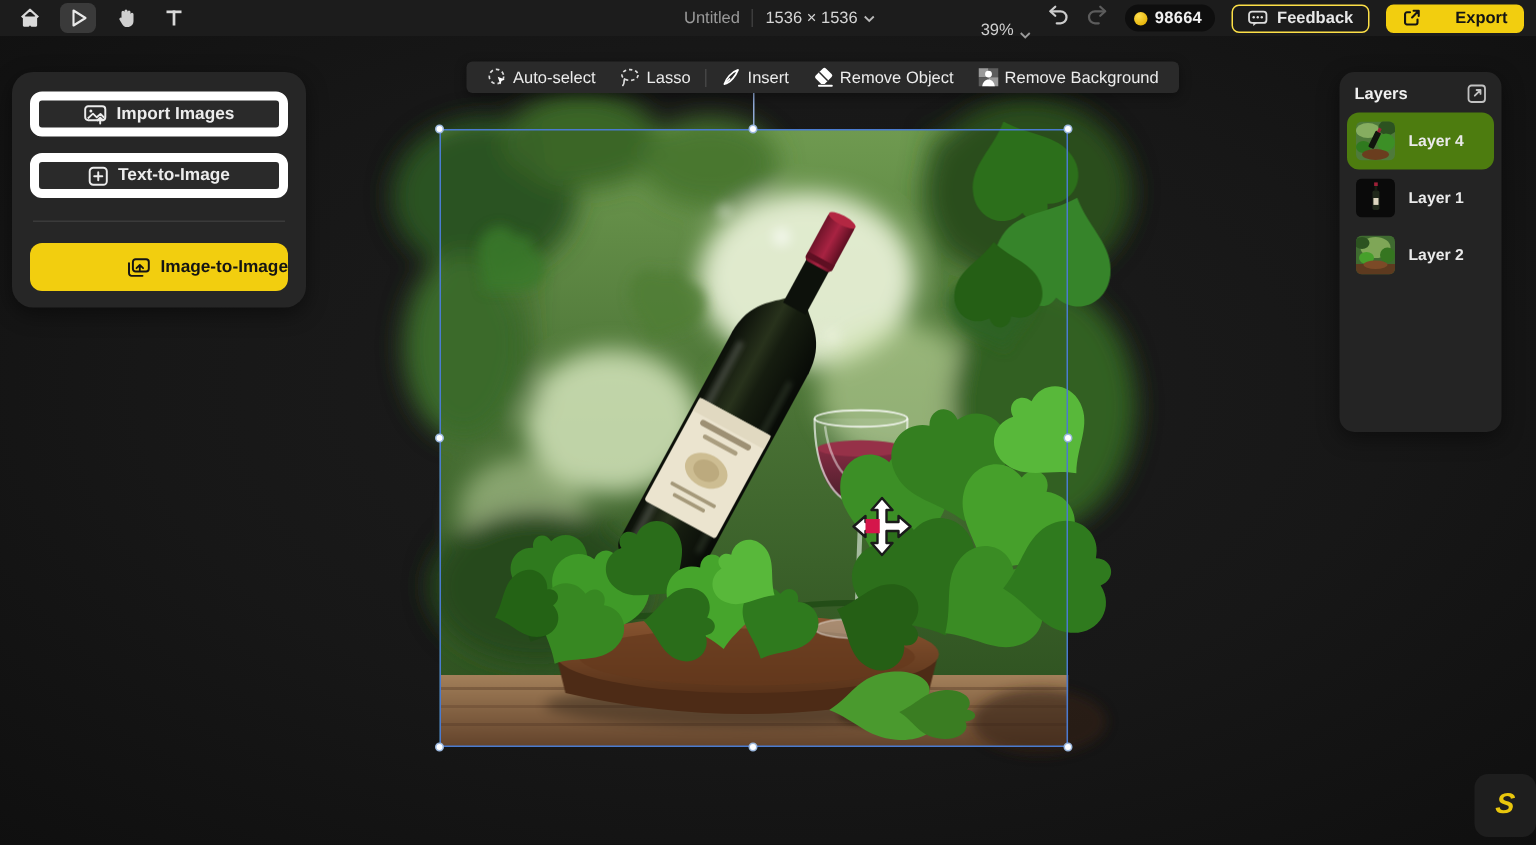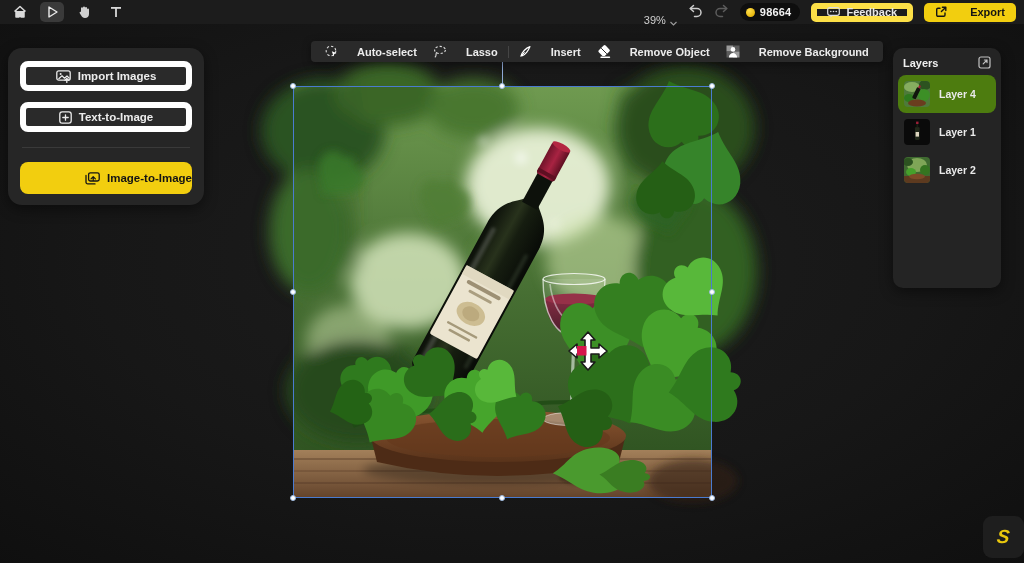--- a/index.html
+++ b/index.html
@@ -15,38 +15,38 @@
   .tool-btn.active { background:#3a3a3a; }
   .tb-center { position:absolute; left:456px; top:0; height:24px; display:flex; align-items:center; gap:8px; }
   .doc-name { color:#9a9a9a; font-size:11px; }
   .tb-divider { width:1px; height:12px; background:#3c3c3c; }
   .doc-size { color:#d5d5d5; font-size:11px; display:flex; align-items:center; gap:4px; }
   .tb-right { position:absolute; right:8px; top:0; height:24px; display:flex; align-items:center; gap:11px; }
   .zoom-ctl { color:#cfcfcf; font-size:11px; display:flex; align-items:flex-end; gap:4px; cursor:pointer;margin-top:16px; }
   .credits-pill { display:flex; align-items:center; gap:5px; background:#0e0e0e; border-radius:10px; height:18px; padding:0 9px 0 6px; }
   .credits-pill .coin { width:9px; height:9px; border-radius:50%; background:radial-gradient(circle at 35% 30%, #ffdf4e, #e8b70e 70%); }
   .credits-pill span { color:#f2f2f2; font-size:11px; font-weight:700; letter-spacing:.2px; }
-  .feedback-btn { display:flex; align-items:center; gap:6px; height:19px; padding:0 10px; border:6px solid #fde047; border-radius:5px; color:#e8e8e8; font-size:11px; font-weight:700; cursor:pointer; background:transparent; }
+  .feedback-btn { display:flex; align-items:center; gap:6px; height:19px; padding:0 10px; border:1px solid #fde047; border-radius:5px; color:#e8e8e8; font-size:11px; font-weight:700; cursor:pointer; background:transparent; }
   .export-btn { display:flex; align-items:center; gap:23px; height:19px; padding:0 11px; border-radius:5px; background:#f2ce0f; color:#141414; font-size:11px; font-weight:800; cursor:pointer; border:none; }
 
   
   .left-panel { position:absolute; left:8px; top:48px; width:196px; height:157px; background:#262626;
     border-radius:14px; padding:13px 12px; z-index:20; box-shadow:0 4px 14px rgba(0,0,0,.45); }
   .btn-outline { width:100%; height:30px; border:6px solid #ffffff; border-radius:8px; background:rgba(255,255,255,.02);
     color:#ececec; font-size:11.5px; font-weight:700; display:flex; align-items:center; justify-content:center; gap:7px; cursor:pointer; }
   .btn-outline + .btn-outline { margin-top:11px; }
   .lp-divider { height:1px; background:#3a3a3a; margin:15px 2px 14px; }
   .btn-primary { width:100%; height:32px; border:none; border-radius:8px; background:#f2ce0f; color:#141414;
     font-size:11.5px; font-weight:800; display:flex; align-items:center; justify-content:flex-end; gap:7px; cursor:pointer; }
 
   
   .canvas-toolbar { position:absolute; left:311px; top:41px; height:21px; background:#2a2a2a; border-radius:4px;
     display:flex; align-items:center; padding:0 6px; z-index:25; box-shadow:0 2px 8px rgba(0,0,0,.4); }
-  .ct-item { display:flex; align-items:center; gap:19px; padding:0 8px; height:25px; color:#ececec;
-    font-size:11px; font-weight:700; cursor:pointer; white-space:nowrap; }
+  .ct-item { display:flex; align-items:center; gap:4px; padding:0 8px; height:25px; color:#ececec;
+    font-size:11px; font-weight:400; cursor:pointer; white-space:nowrap; }
   .ct-sep { width:1px; height:12px; background:#454545; margin:0 2px; }
 
   
   .canvas-wrap { position:absolute; left:293px; top:86px; width:419px; height:412px; z-index:10; }
   .canvas-wrap svg.art { display:block; width:419px; height:412px; }
   .selection-border { position:absolute; inset:0; border:1px solid #4a7bd0; pointer-events:none; }
   .handle { position:absolute; width:6px; height:6px; border-radius:50%; background:#ffffff; border:1px solid #9db9df; z-index:12; }
   .connector { position:absolute; left:502px; top:62px; width:1px; height:24px; background:#8fa9d6; z-index:11; }
   .move-cursor { position:absolute; left:566px; top:329px; width:44px; height:44px; z-index:15; pointer-events:none; }
 
@@ -92,20 +92,30 @@
         </svg>
       </div>
       <div class="tool-btn">
         <svg width="12" height="12" viewBox="0 0 12 12">
           <rect x="1" y="1" width="10" height="1.8" fill="#d9d9d9"></rect>
           <rect x="5.1" y="1" width="1.8" height="10" fill="#d9d9d9"></rect>
         </svg>
       </div>
     </div>
 
+    <div class="tb-center">
+      <span class="doc-name">Untitled</span>
+      <div class="tb-divider"></div>
+      <div class="doc-size">
+        <span>1536 × 1536</span>
+        <svg width="7" height="5" viewBox="0 0 7 5">
+          <polyline points="0.5,1 3.5,4 6.5,1" fill="none" stroke="#bbbbbb" stroke-width="1.2"></polyline>
+        </svg>
+      </div>
+    </div>
 
     <div class="tb-right">
       <div class="zoom-ctl">
         <span>39%</span>
         <svg width="7" height="5" viewBox="0 0 7 5">
           <polyline points="0.5,1 3.5,4 6.5,1" fill="none" stroke="#9a9a9a" stroke-width="1.2"></polyline>
         </svg>
       </div>
       <div style="cursor:pointer;">
         <svg width="15" height="13" viewBox="0 0 15 13">

